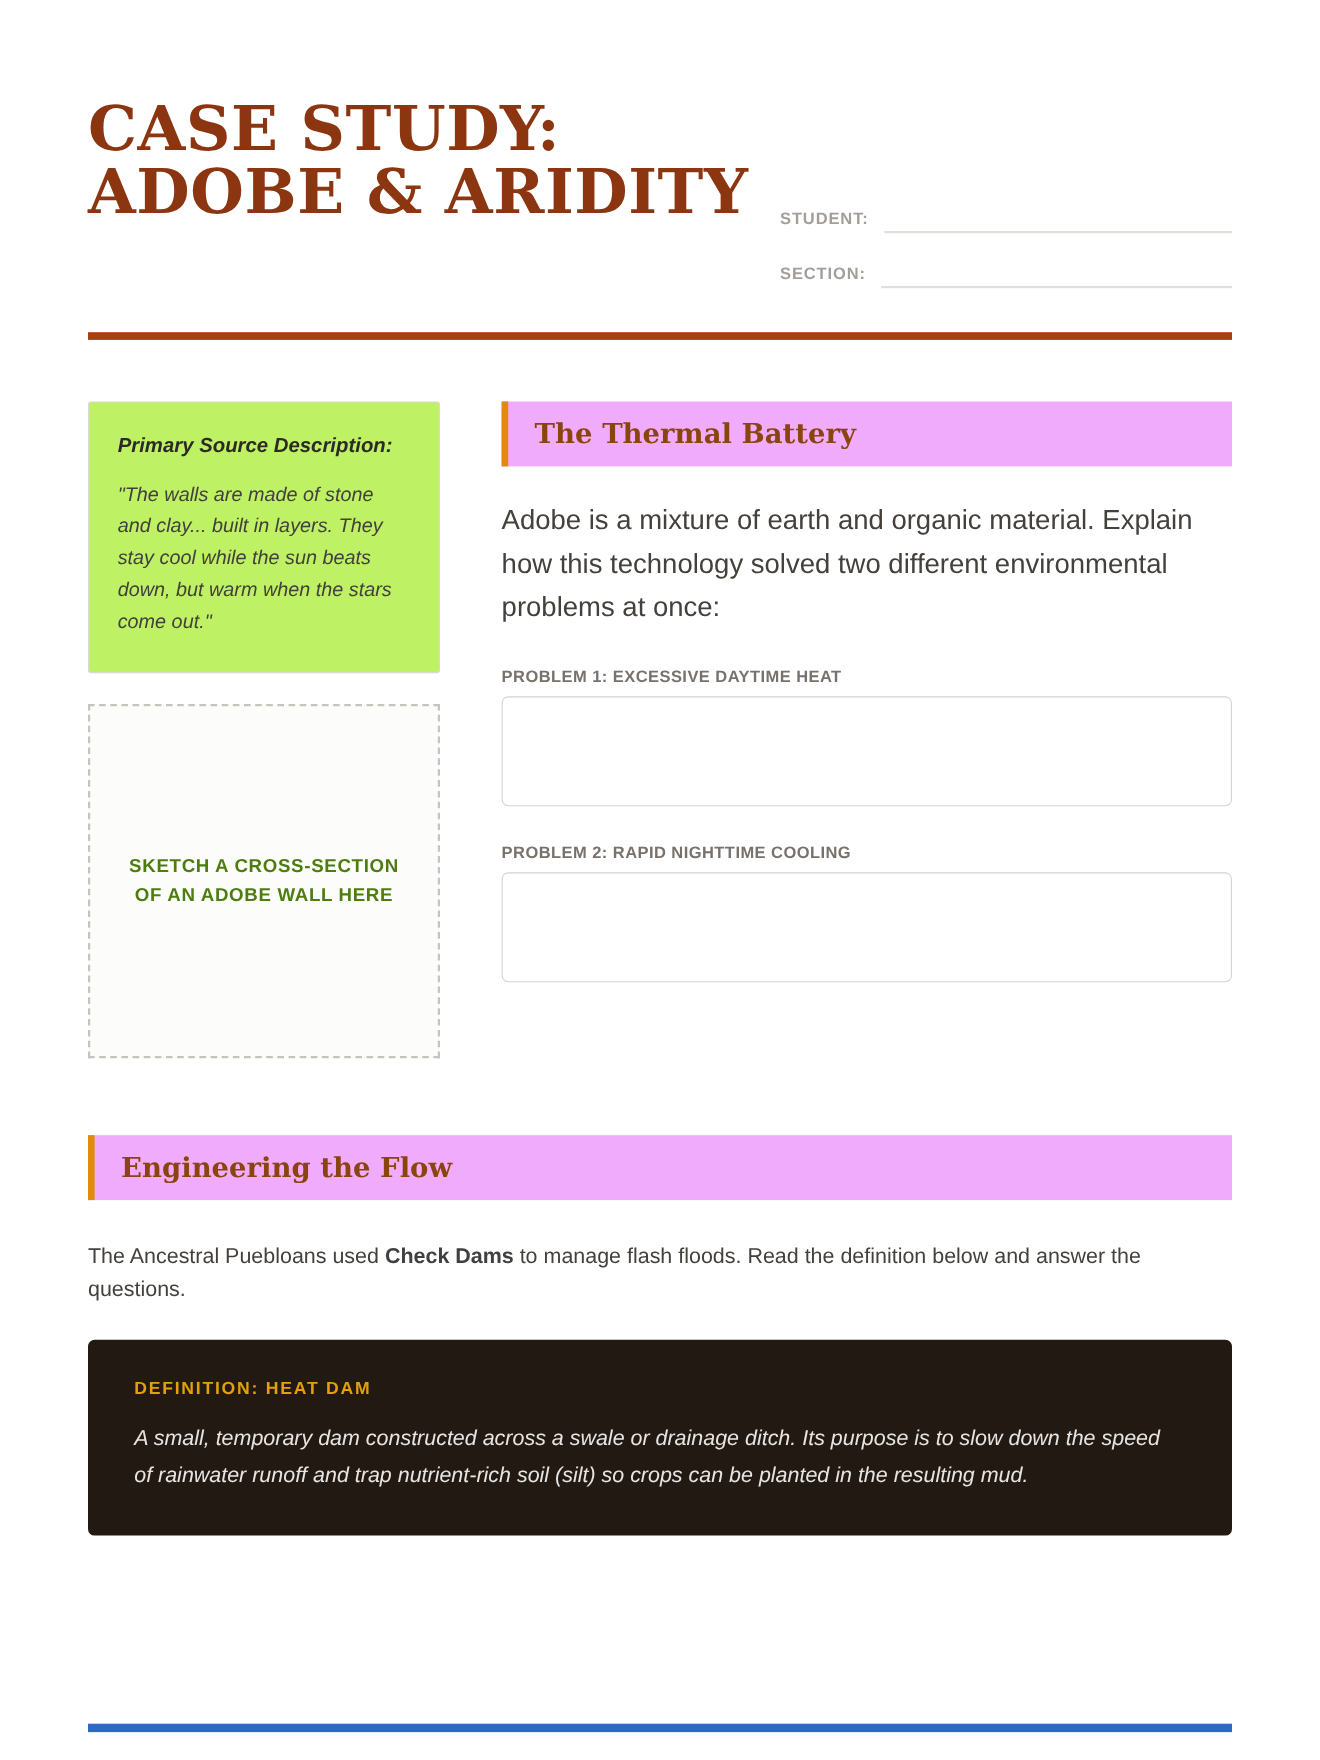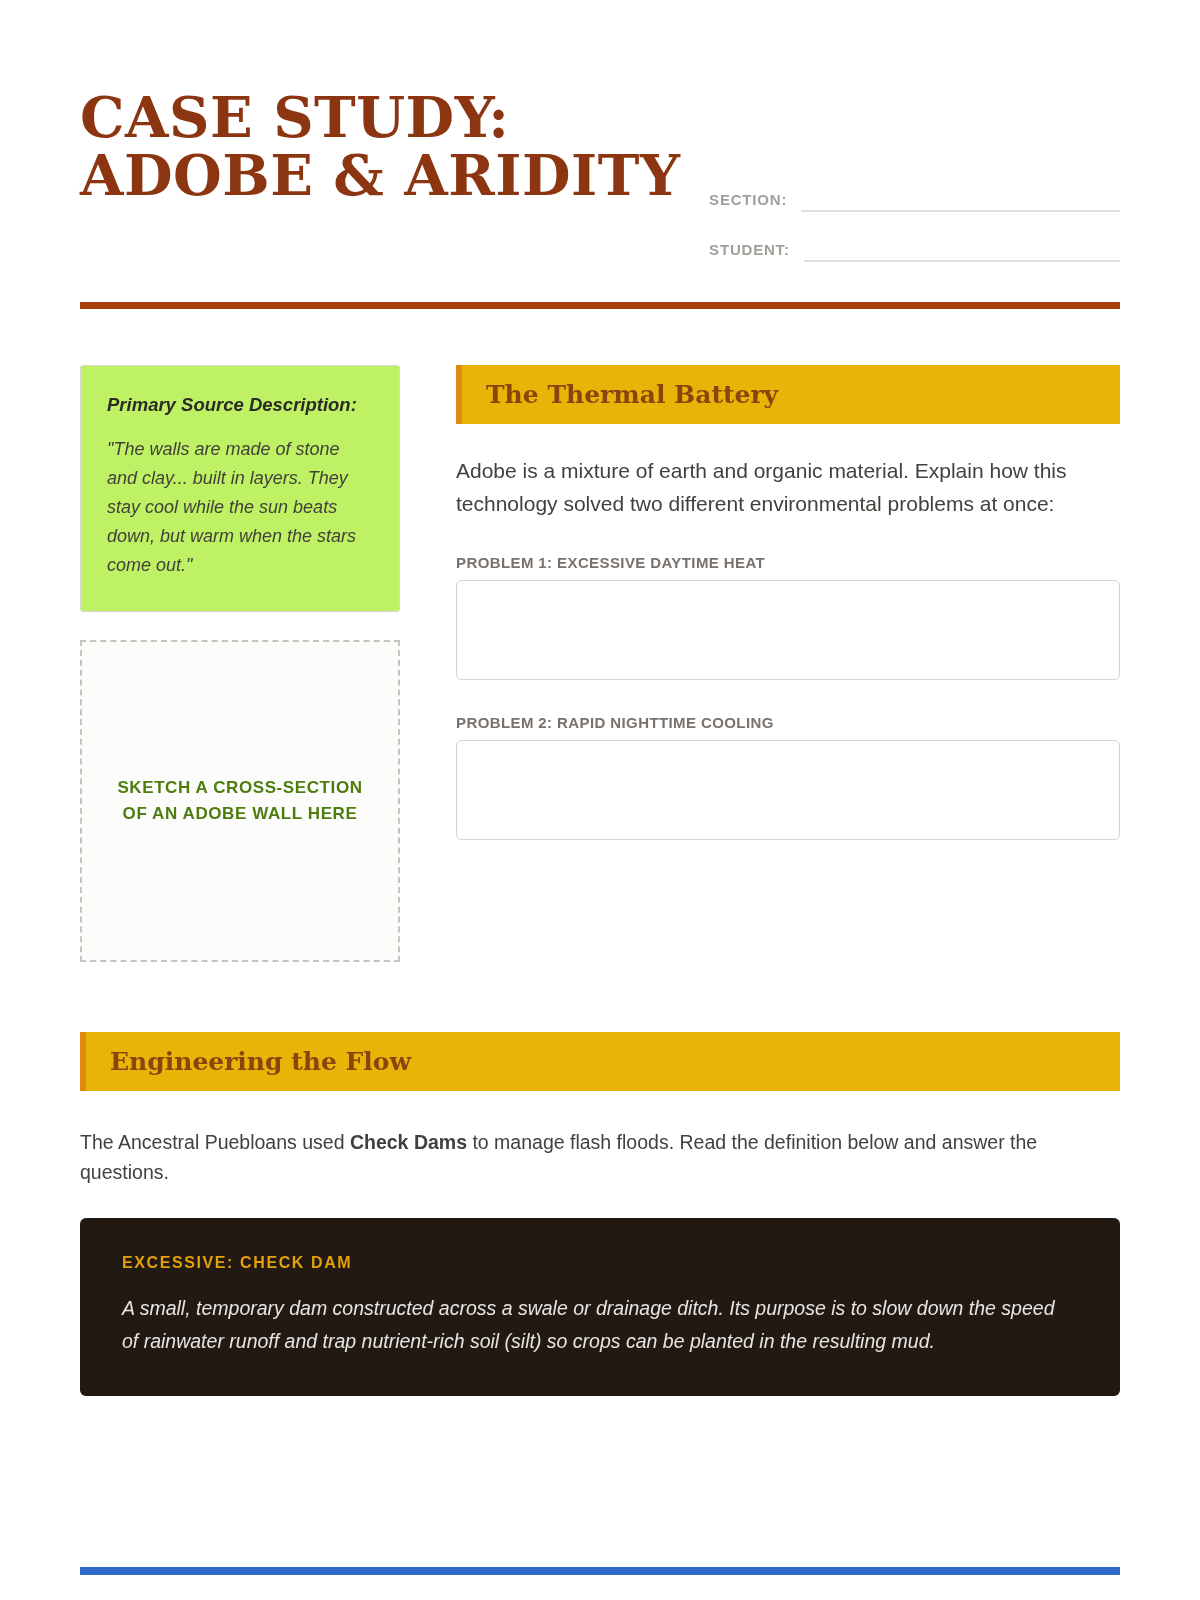--- a/index.html
+++ b/index.html
@@ -82,34 +82,34 @@
     background:#fcfcfb;
   }
   .sketch-label {
     max-width:270px;
     font-size:17px; font-weight:700; letter-spacing:0.6px;
     color:#4d7c0f; line-height:1.5;
   }
 
   
   .section-banner {
-    background:#eab308;
+    background:#f0abfc;
     border-left:6px solid #e18a0e;
     padding:15px 24px;
   }
   .section-title {
     font-family:"DejaVu Serif", serif;
     font-weight:700;
     font-size:25px;
     color:#8a450f;
   }
 
   .body-paragraph {
     margin-top:30px;
-    font-size:21px; line-height:1.58;
+    font-size:25px; line-height:1.58;
     color:#44403c;
   }
 
   .problem-label {
     margin-top:34px;
     font-size:15px; font-weight:700; letter-spacing:0.4px;
     color:#78716c;
   }
   .answer-box {
     margin-top:9px;
@@ -157,25 +157,25 @@
 <body>
 
 <div class="page">
 
   <div class="header">
     <div class="title-block">
       <h1 class="page-title">CASE STUDY: ADOBE &amp; ARIDITY</h1>
     </div>
     <div class="fields-block">
       <div class="field-row">
+        <span class="field-label">STUDENT:</span>
+        <input class="field-line" type="text" style="">
+      </div>
+      <div class="field-row">
         <span class="field-label">SECTION:</span>
-        <input class="field-line" type="text" style="">
-      </div>
-      <div class="field-row">
-        <span class="field-label">STUDENT:</span>
         <input class="field-line" type="text" style="">
       </div>
     </div>
   </div>
 
   <div class="header-rule"></div>
 
   <div class="main-grid">
 
     <div class="left-col">
@@ -205,19 +205,19 @@
 
   </div>
 
   <div class="section-banner flow-banner">
     <h2 class="section-title">Engineering the Flow</h2>
   </div>
 
   <p class="flow-intro"><span>The Ancestral Puebloans used </span><b>Check Dams</b><span> to manage flash floods. Read the definition below and answer the questions.</span></p>
 
   <div class="definition-box">
-    <div class="definition-heading">EXCESSIVE: CHECK DAM</div>
+    <div class="definition-heading">DEFINITION: HEAT DAM</div>
     <div class="definition-body">A small, temporary dam constructed across a swale or drainage ditch. Its purpose is to slow down the speed of rainwater runoff and trap nutrient-rich soil (silt) so crops can be planted in the resulting mud.</div>
   </div>
 
   <div class="footer-bar"></div>
 
 </div>
 
 </body></html>

